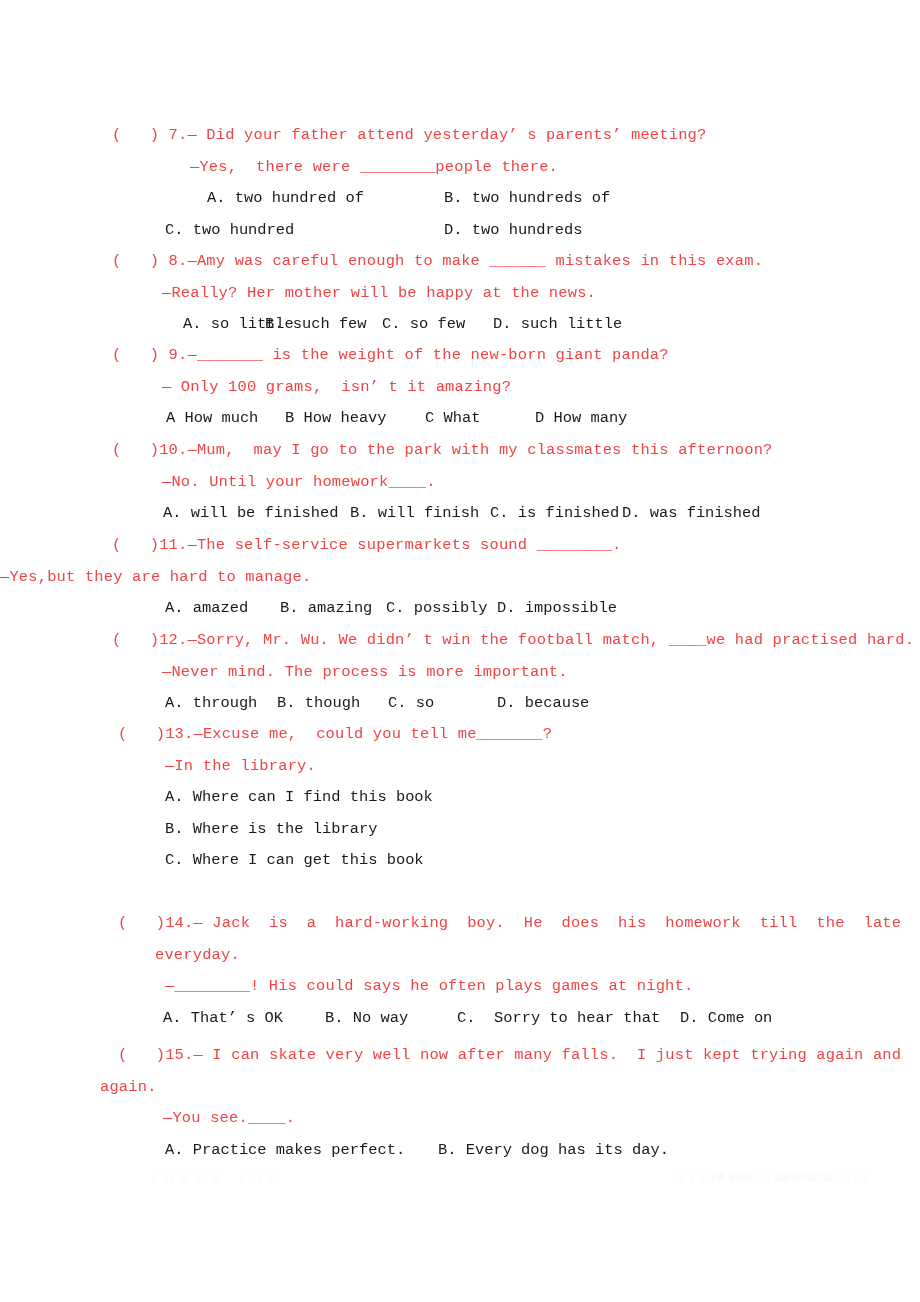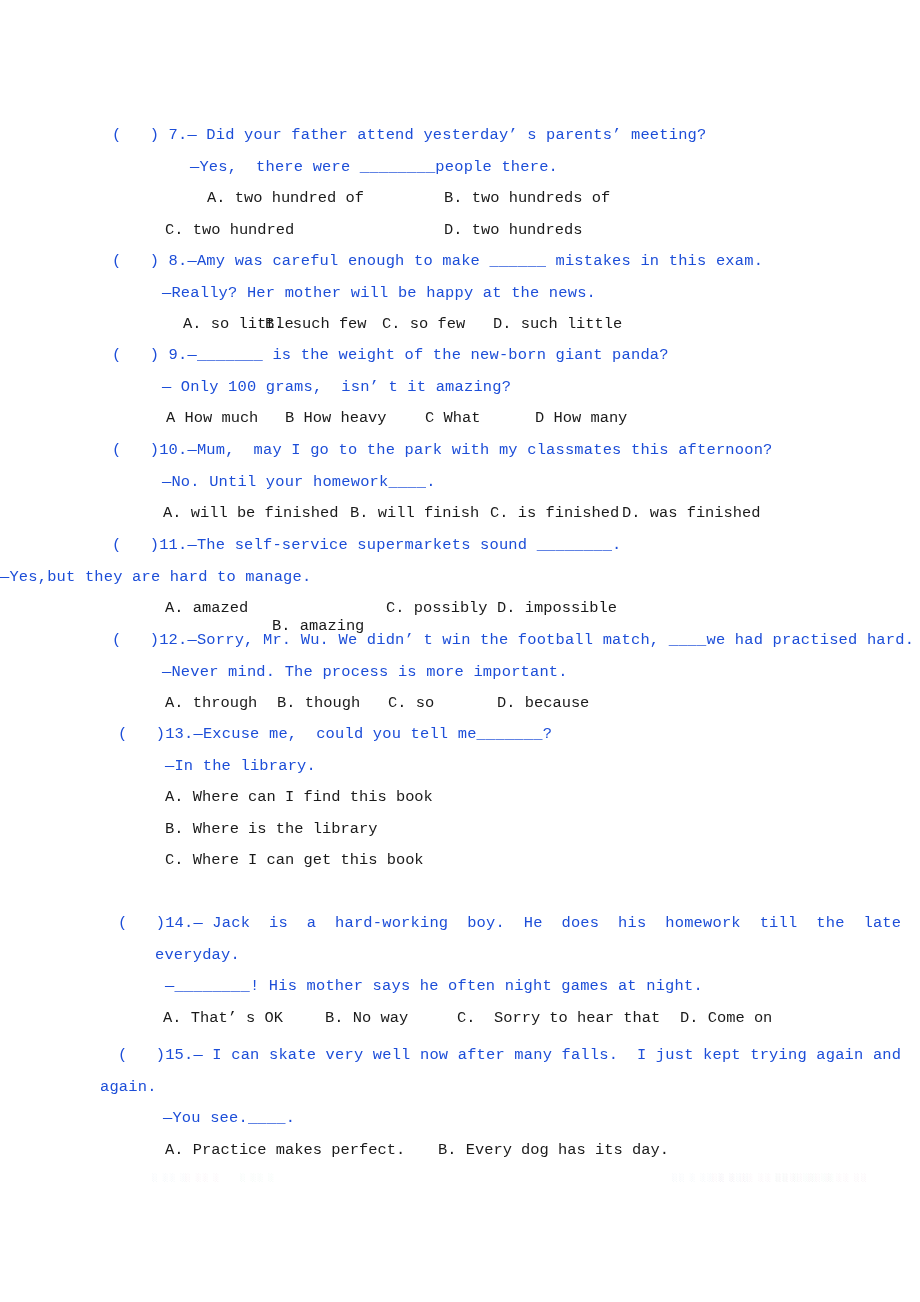--- a/index.html
+++ b/index.html
@@ -31,21 +31,21 @@
     left: 0;
     width: 920px;
   }
 
   .ln {
     font-family: "Liberation Mono", "DejaVu Sans Mono", monospace;
     font-size: 15.4px;
     line-height: 31.5px;
     white-space: pre;
     letter-spacing: 0.2px;
-    color: #1d4ed8;
+    color: #ef4444;
   }
 
   .opt-row {
     position: relative;
     height: 31.5px;
   }
   .opt {
     position: absolute;
     top: 0;
     font-family: "Liberation Mono", "DejaVu Sans Mono", monospace;
@@ -119,21 +119,21 @@
       <span class="opt" style="left:490px;">C. is finished</span>
       <span class="opt" style="left:622px;">D. was finished</span>
     </div>
   </div>
 
   <div class="q" style="top:530px;">
     <div class="ln" style="padding-left:112px;"><span>(   )11.</span><span>—The self-service supermarkets sound ________.</span></div>
     <div class="ln" style=""><span>—Yes,but they are hard to manage.</span></div>
     <div class="opt-row">
       <span class="opt" style="left:165px;">A. amazed</span>
-      <span class="opt" style="left:272px;margin-top:18px;">B. amazing</span>
+      <span class="opt" style="left:280px;">B. amazing</span>
       <span class="opt" style="left:386px;font-family:Liberation Mono, monospace;">C. possibly</span>
       <span class="opt" style="left:497px;">D. impossible</span>
     </div>
   </div>
 
   <div class="q" style="top:625px;">
     <div class="ln" style="padding-left:112px;"><span>(   )12.</span><span>—Sorry, Mr. Wu. We didn’ t win the football match, ____we had practised hard.</span></div>
     <div class="ln" style="padding-left:162px;"><span>—Never mind. The process is more important.</span></div>
     <div class="opt-row">
       <span class="opt" style="left:165px;">A. through</span>
@@ -153,21 +153,21 @@
       <span class="opt" style="left:165px;">B. Where is the library</span>
     </div>
     <div class="opt-row">
       <span class="opt" style="left:165px;">C. Where I can get this book</span>
     </div>
   </div>
 
   <div class="q" style="top:908px;">
     <div class="ln" style="padding-left:118px;"><span>(   )14.</span><span>— Jack  is  a  hard-working  boy.  He  does  his  homework  till  the  late  night</span></div>
     <div class="ln" style="padding-left:155px;"><span>everyday.</span></div>
-    <div class="ln" style="padding-left:165px;"><span>—________! His mother says he often night games at night.</span></div>
+    <div class="ln" style="padding-left:165px;"><span>—________! His could says he often plays games at night.</span></div>
     <div class="opt-row">
       <span class="opt" style="left:163px;">A. That’ s OK</span>
       <span class="opt" style="left:325px;">B. No way</span>
       <span class="opt" style="left:457px;">C.  Sorry to hear that</span>
       <span class="opt" style="left:680px;">D. Come on</span>
     </div>
   </div>
 
   <div class="q" style="top:1040px;">
     <div class="ln" style="padding-left:118px;"><span>(   )15.</span><span>— I can skate very well now after many falls.  I just kept trying again and</span></div>

